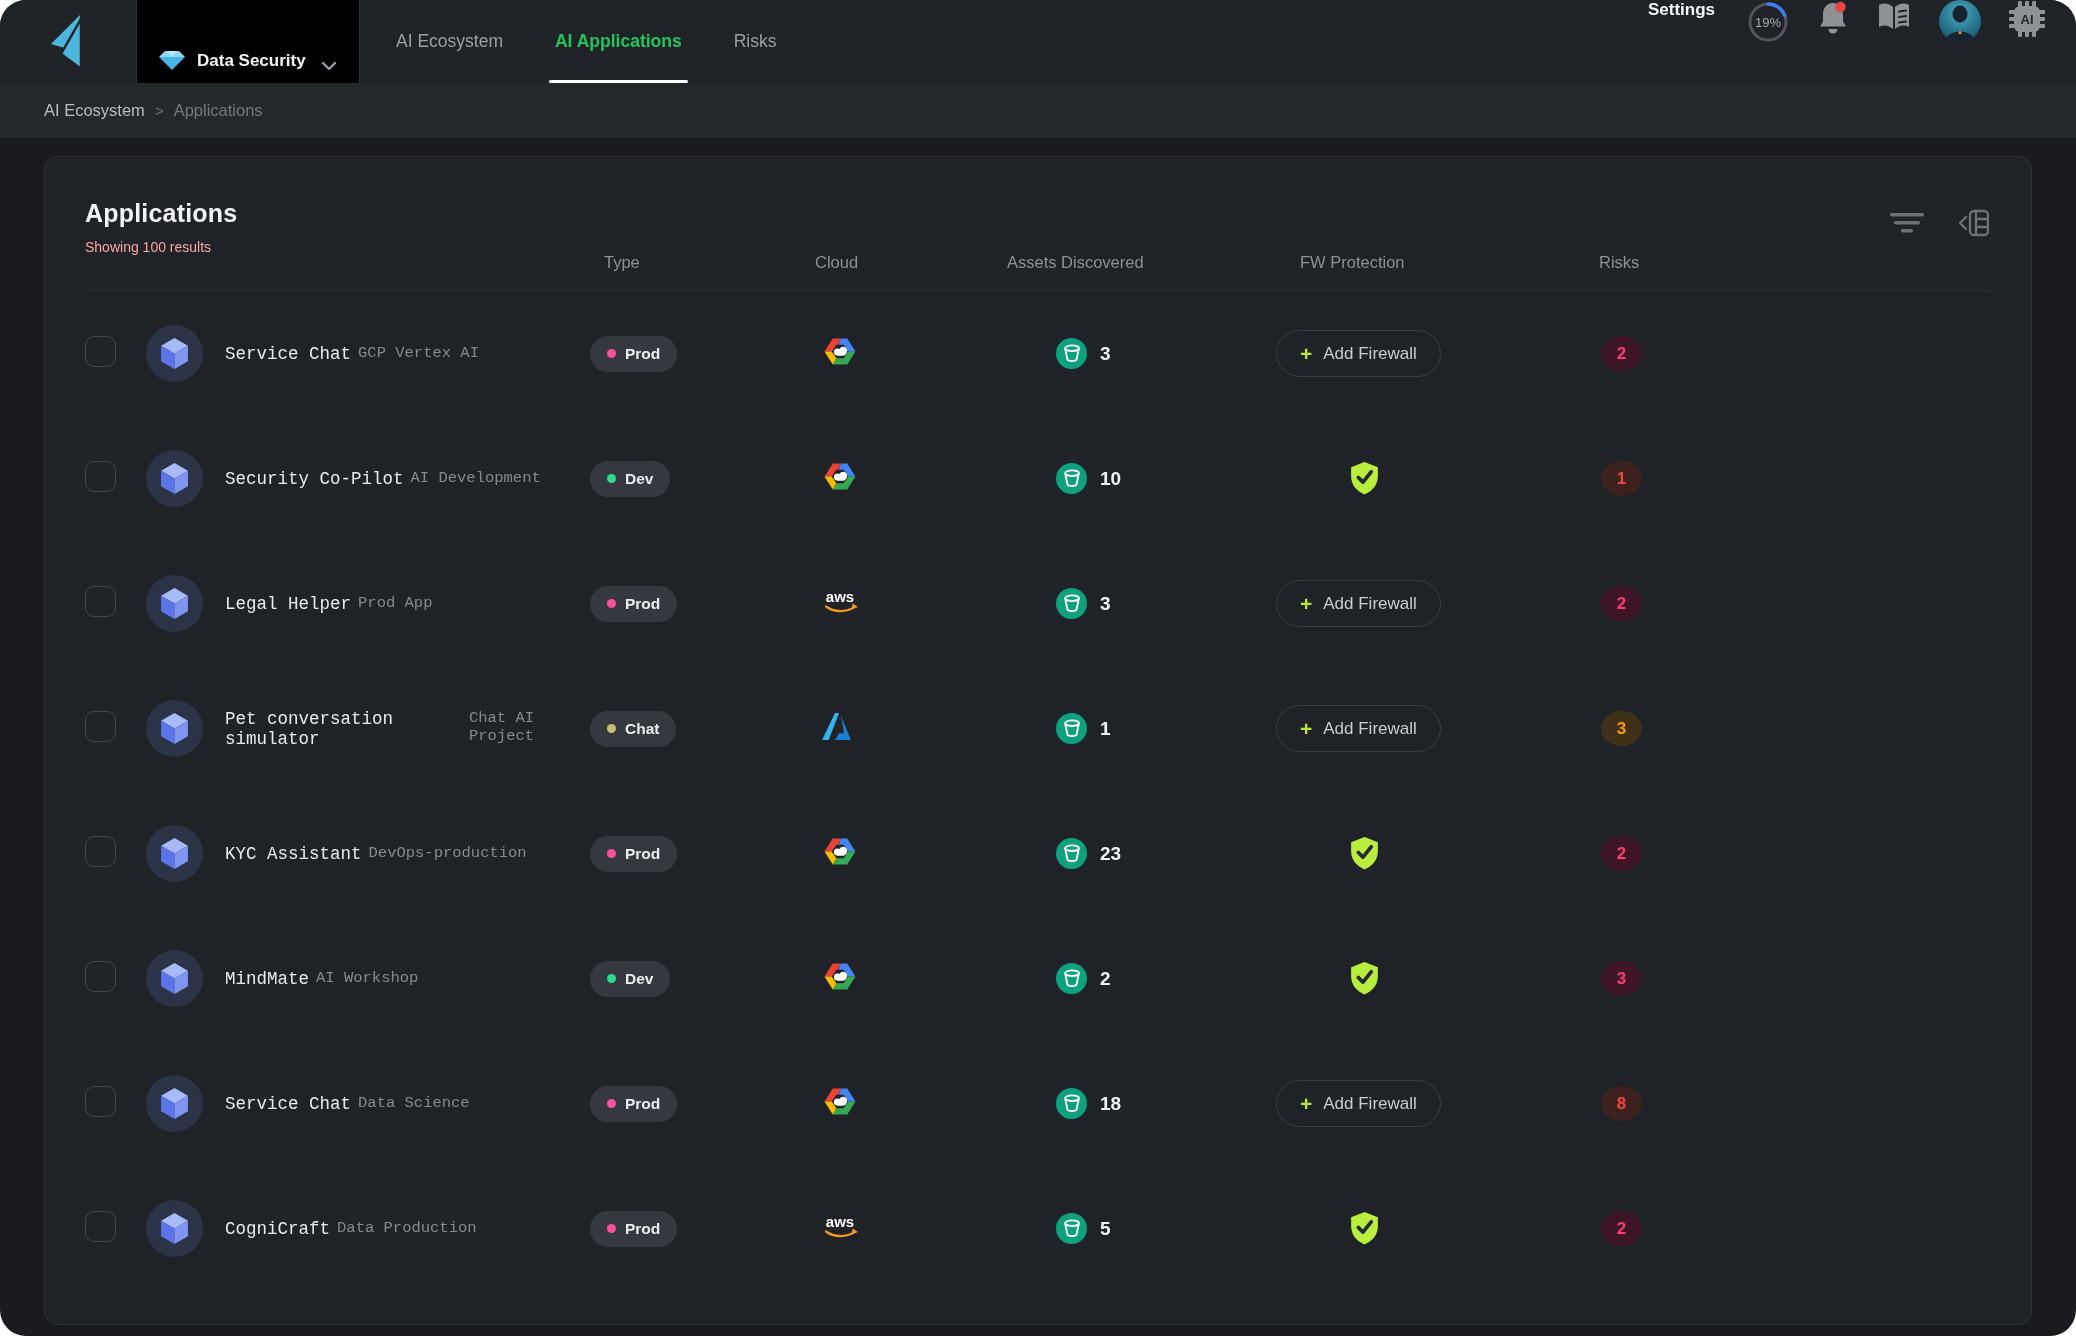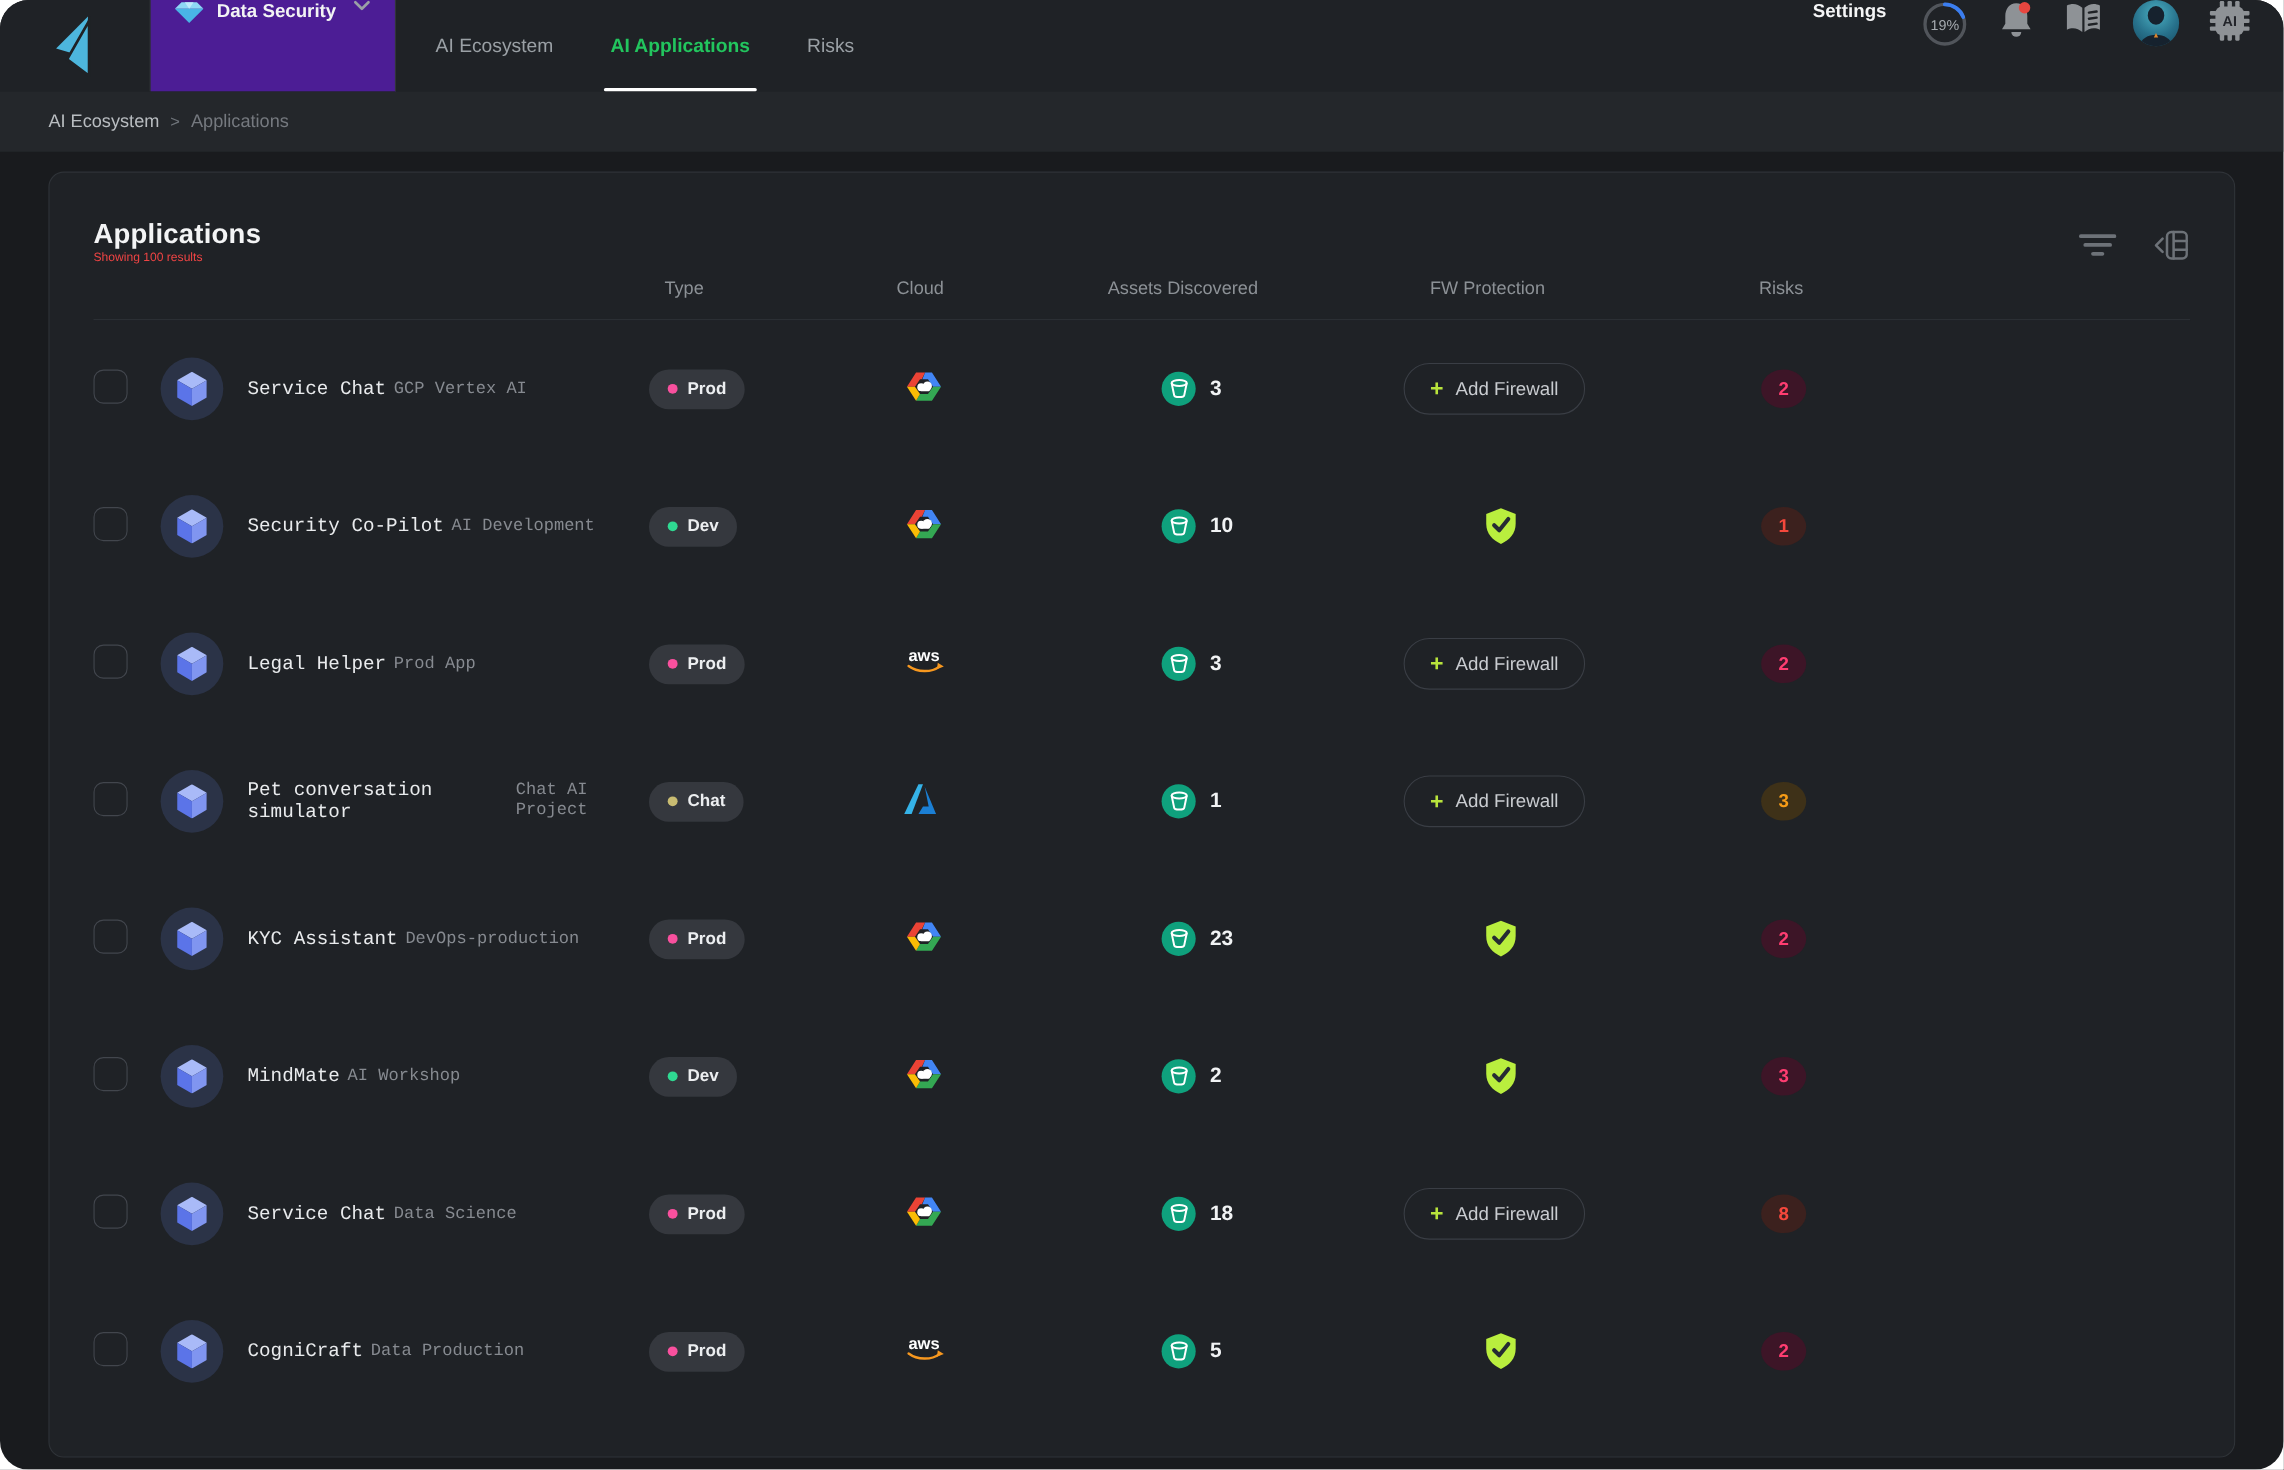--- a/index.html
+++ b/index.html
@@ -5,21 +5,21 @@
   * { margin:0; padding:0; box-sizing:border-box; }
   html,body { background:#ffffff; font-family:"Liberation Sans", sans-serif; }
   .window {
     position:relative; width:2076px; height:1336px;
     background:#191b1e; border-radius:26px; overflow:hidden;
   }
 
   
   .nav { height:83px; background:#1f2226; display:flex; align-items:stretch; }
   .logo-box { width:137px; display:flex; align-items:center; justify-content:center; border-right:1px solid #313539; }
-  .product-switch { width:223px; display:flex; align-items:flex-start; gap:12px; padding:0 22px; background:#4c1d95; border-right:1px solid #313539; cursor:pointer; }
+  .product-switch { width:223px; display:flex; align-items:flex-end; gap:12px; padding:12px 22px; background:#000000; border-right:1px solid #313539; cursor:pointer; }
   .product-label { color:#f2f3f4; font-size:17px; font-weight:bold; flex:1; }
   .tabs { display:flex; margin-left:36px; gap:52px; }
   .tab { position:relative; display:flex; align-items:center; color:#9aa0a5; font-size:17.5px; cursor:pointer; }
   .tab.active { color:#22c55e; font-weight:bold; }
   .tab.active::after { content:""; position:absolute; left:-6px; right:-6px; bottom:0; height:3px; background:#ffffff; border-radius:2px; }
   .nav-right { margin-left:auto; display:flex; align-items:flex-start; gap:27px; padding-right:30px; }
   .settings-label { color:#f4f5f6; font-size:17px; font-weight:bold; cursor:pointer; margin-right:4px; }
   .ring-wrap { position:relative; width:44px; height:44px; cursor:pointer; }
   .icon-btn { display:flex; align-items:center; justify-content:center; cursor:pointer; }
   .avatar { width:42px; height:42px; border-radius:50%; overflow:hidden; background:radial-gradient(circle at 50% 30%, #4aafc2 0%, #27718b 55%, #174b61 100%); cursor:pointer; }
@@ -32,21 +32,21 @@
 
   
   .card {
     margin:18px 44px 0 44px; height:1169px;
     background:#1f2226; border:1px solid #2f3338; border-radius:14px;
     padding:0 40px; position:relative;
   }
   .card-head { position:relative; height:134px; border-bottom:1px solid #2b2f34; }
   .title-block { position:absolute; top:42px; left:0; }
   .card-title { color:#f3f4f5; font-size:25px; font-weight:bold; letter-spacing:.2px; }
-  .card-subtitle { color:#ef4444; font-size:11px; }
+  .card-subtitle { color:#fca5a5; font-size:14px; margin-top:11px; }
   .card-actions { position:absolute; top:48px; right:0; display:flex; gap:30px; }
   .card-actions .icon-btn { width:36px; height:36px; }
 
   .grid-cols { display:grid; grid-template-columns:55px 85px 365px 215px 200px 260px 300px 1fr; align-items:center; }
   .col-headers { position:absolute; left:0; right:0; bottom:18px; color:#8c9196; font-size:16.5px; }
   .col-headers .h-type   { grid-column:4; padding-left:14px; }
   .col-headers .h-cloud  { grid-column:5; padding-left:10px; }
   .col-headers .h-assets { grid-column:6; padding-left:2px; }
   .col-headers .h-fw     { grid-column:7; padding-left:35px; }
   .col-headers .h-risks  { grid-column:8; padding-left:34px; }

